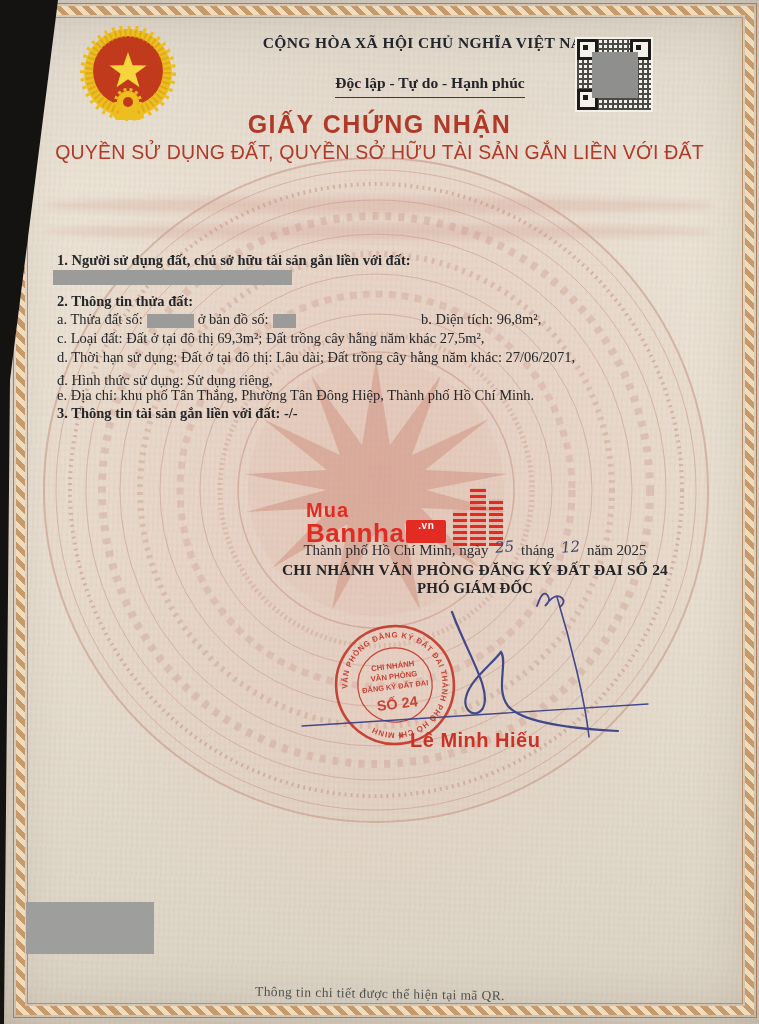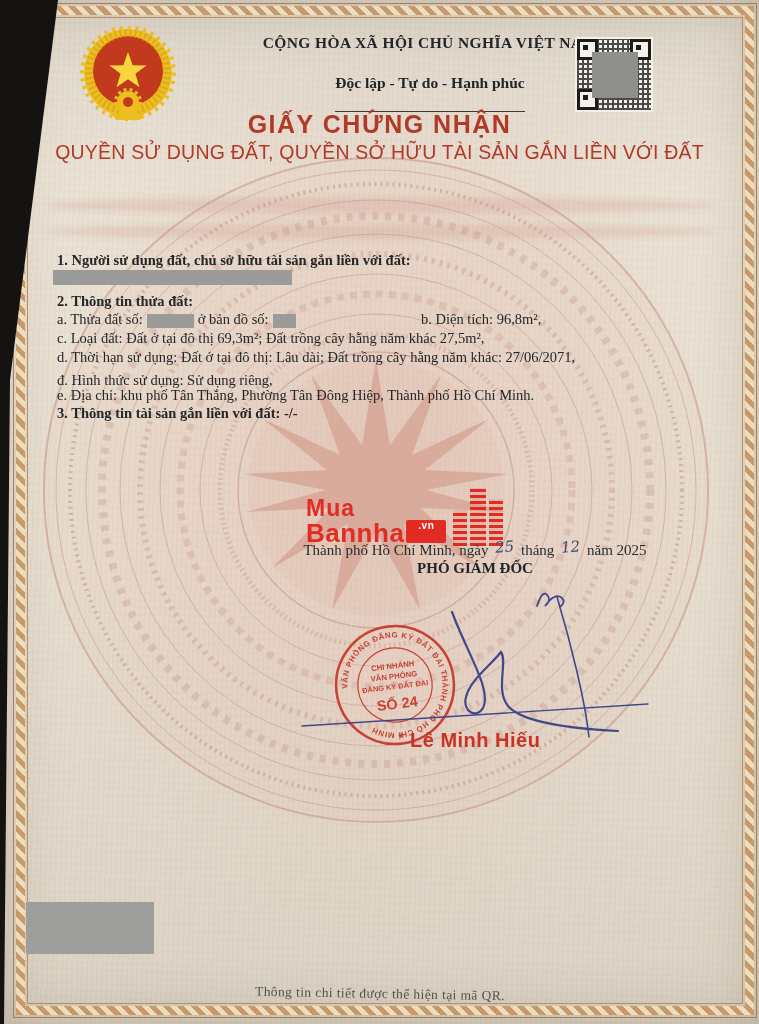--- a/index.html
+++ b/index.html
@@ -21,21 +21,21 @@
   .photo-edge{position:absolute;top:0;left:0;width:80px;height:1024px;background:#141311;
       clip-path:polygon(0 0,58px 0,10px 380px,4px 1024px,0 1024px);}
   
   .band{position:absolute;left:45px;right:45px;border-radius:50%;filter:blur(3px);
       background:rgba(203,148,136,0.26);}
   
   .emblem{position:absolute;left:78px;top:26px;width:100px;height:100px;}
   .hdr-text{position:absolute;left:225px;top:34px;width:410px;text-align:center;}
   .country{font-weight:bold;font-size:15.5px;letter-spacing:.4px;color:#23252b;}
   .motto{display:inline-block;margin-top:4px;font-weight:bold;font-size:15.5px;color:#23252b;
-      padding-bottom:19px;border-bottom:1.5px solid #3a3c40;text-align:right;}
+      padding-bottom:5px;border-bottom:1.5px solid #3a3c40;text-align:right;}
   .qr{position:absolute;left:575px;top:37px;width:78px;height:75px;background:#f4f1ea;}
   .qr-noise{position:absolute;inset:2px;opacity:.8;background:
       repeating-linear-gradient(0deg,#22211f 0 2px,transparent 2px 5px),
       repeating-linear-gradient(90deg,#22211f 0 2px,transparent 2px 5px),
       repeating-linear-gradient(45deg,transparent 0 3px,#f4f1ea 3px 5px);}
   .finder{position:absolute;width:15px;height:15px;border:3px solid #1c1b19;background:#f4f1ea;}
   .finder::after{content:"";position:absolute;left:3px;top:3px;width:5px;height:5px;background:#1c1b19;}
   .qr-redact{position:absolute;left:17px;top:15px;width:46px;height:46px;background:#8f8f8d;}
   
   .title1{position:absolute;left:0;top:110px;width:759px;text-align:center;
@@ -53,21 +53,21 @@
   .redact-a1{width:47px;height:14px;margin:0 4px;}
   .redact-a2{width:23px;height:14px;margin-left:4px;}
   .bpart{position:absolute;left:364px;top:0;}
   .redact-bl{position:absolute;left:26px;top:902px;width:128px;height:52px;background:#9e9e9c;}
   
   .drum{position:absolute;left:0;top:0;pointer-events:none;}
   
   .logo{position:absolute;left:306px;top:488px;display:flex;align-items:flex-end;gap:7px;
       font-family:"Liberation Sans","DejaVu Sans",sans-serif;}
   .logo-words{line-height:1;}
-  .logo-l1{font-weight:bold;font-size:23px;color:#e22b22;letter-spacing:1px;margin-top:6px;}
+  .logo-l1{font-weight:bold;font-size:20px;color:#e22b22;letter-spacing:1px;margin-top:6px;}
   .logo-l2{font-weight:bold;font-size:26px;color:#e22b22;letter-spacing:.5px;display:flex;}
   .logo-tld{display:inline-block;margin-left:2px;margin-bottom:3px;background:#e22b22;color:#fff;
       font-size:10px;font-weight:bold;padding:1px 12px;border-radius:2px;}
   .logo-bldg{display:flex;align-items:flex-end;gap:3px;height:58px;}
   .logo-col{width:14px;background:repeating-linear-gradient(0deg,#e02a22 0 3px,rgba(224,42,34,.12) 3px 6px);}
   
   .signing{position:absolute;left:190px;top:541px;width:570px;text-align:center;}
   .dateline{font-size:15px;color:#2a2c30;}
   .hand{font-family:"DejaVu Serif",serif;font-style:italic;font-size:15px;color:#3f456f;
       display:inline-block;transform:rotate(-5deg);position:relative;top:-3px;margin:0 3px;}
@@ -177,20 +177,21 @@
     </div>
 
     <div class="signing">
       <div class="dateline">
         <span>Thành phố Hồ Chí Minh, ngày</span>
         <span class="hand">25</span>
         <span>tháng</span>
         <span class="hand">12</span>
         <span>năm 2025</span>
       </div>
+      <div class="office">CHI NHÁNH VĂN PHÒNG ĐĂNG KÝ ĐẤT ĐAI SỐ 24</div>
       <div class="role">PHÓ GIÁM ĐỐC</div>
     </div>
 
     <svg class="stamp" viewBox="0 0 120 120">
       <circle cx="60" cy="60" r="57" fill="#f0c8bd" fill-opacity="0.18" stroke="#c5392b" stroke-width="2.5"></circle>
       <circle cx="60" cy="60" r="36" fill="none" stroke="#c5392b" stroke-width="1.2"></circle>
       <defs>
         <path id="ringPath" d="M 14,60 A 46,46 0 1 1 106,60 A 46,46 0 1 1 14,60"></path>
       </defs>
       <text font-family="Liberation Sans, DejaVu Sans, sans-serif" font-size="7.6" font-weight="bold" fill="#c5392b" letter-spacing="0.6">

